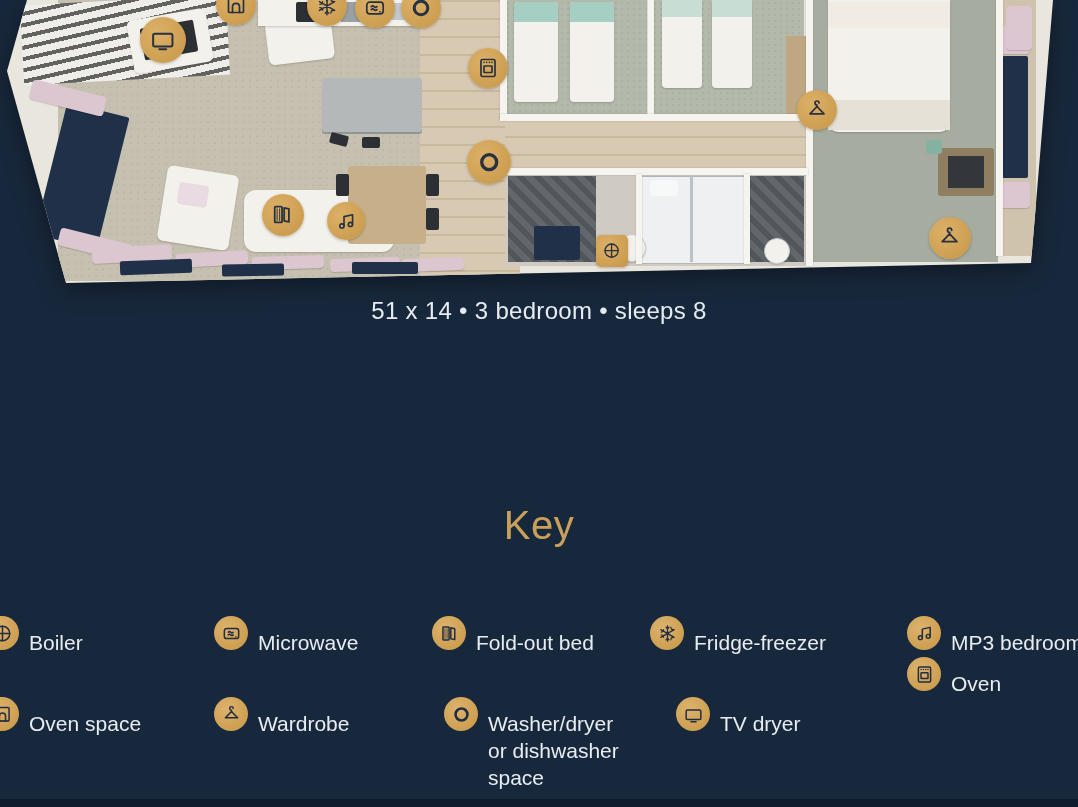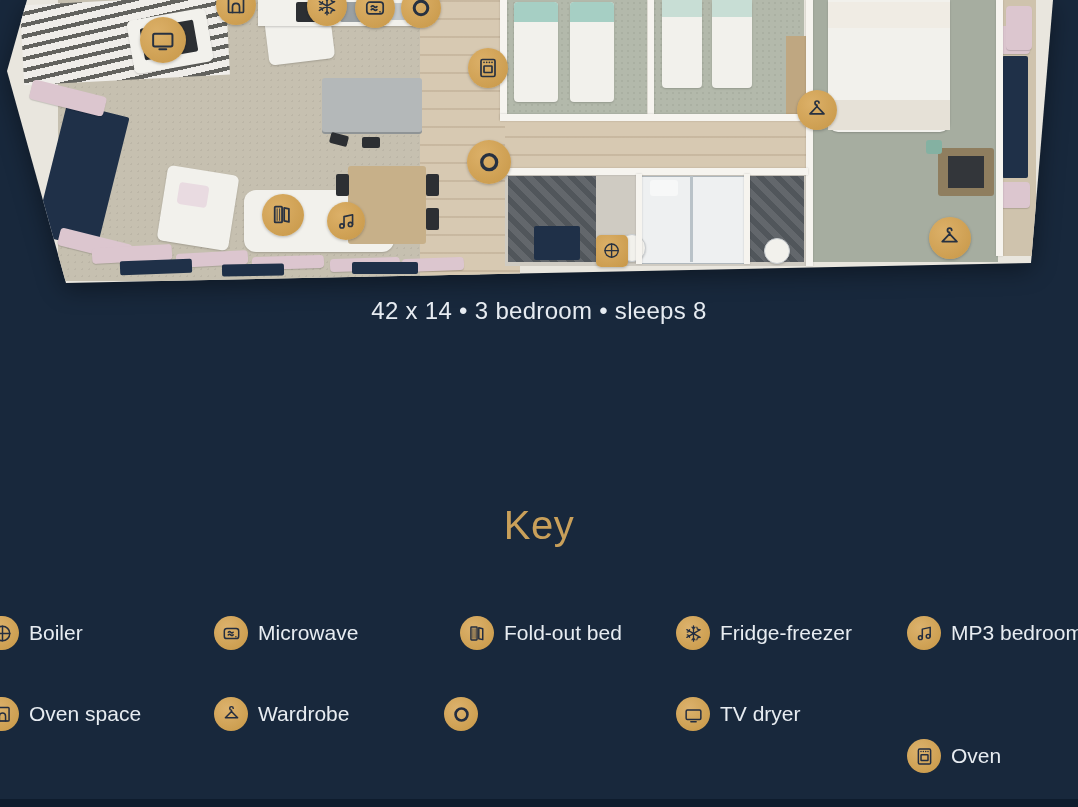--- a/index.html
+++ b/index.html
@@ -50,21 +50,21 @@
   .key-item{
     position:absolute;display:flex;align-items:flex-start;gap:10px;
   }
   .key-icon{
     width:34px;height:34px;border-radius:50%;flex:0 0 auto;
     background:radial-gradient(circle at 38% 34%,#dcb26d,#c79745);
     color:#232d40;display:flex;align-items:center;justify-content:center;
   }
   .key-icon svg{width:21px;height:21px;}
   .key-label{
-    color:#e7ecf1;font-size:21px;line-height:27px;margin-top:3px;white-space:nowrap;
+    color:#e7ecf1;font-size:21px;line-height:27px;margin-top:13px;white-space:nowrap;
   }
   .key-item--wrap .key-label{white-space:normal;width:140px;}
   .bottom-strip{position:absolute;left:0;bottom:0;width:100%;height:8px;background:#0e1c2d;}
 </style>
 </head>
 <body>
 
 <div class="plan">
   <div class="plan-shadow">
     <div class="bld">
@@ -226,21 +226,21 @@
       </div>
       <div class="marker" style="left: 929px; top: 217px; width: 42px; height: 42px;">
         <svg viewBox="0 0 24 24" fill="none" stroke="currentColor" stroke-width="1.7" stroke-linecap="round" stroke-linejoin="round">
           <path d="M12 8.5V7a2 2 0 1 1 2-2"></path>
           <path d="M12 8.5l7 7.3H5z"></path>
         </svg>
       </div>
     </div>
 </div>
 
-<div class="caption">42 x 14 • 3 bedroom • sleeps 8</div>
+<div class="caption">51 x 14 • 3 bedroom • sleeps 8</div>
 
 <div class="key-title">Key</div>
 
 <div class="key-item" style="left:-15px;top:616px">
   <span class="key-icon">
       <svg viewBox="0 0 24 24" fill="none" stroke="currentColor" stroke-width="1.7" stroke-linecap="round" stroke-linejoin="round">
         <circle cx="12" cy="12" r="8.3"></circle>
         <path d="M12 3.7v16.6M3.7 12h16.6"></path>
       </svg>
     </span>
@@ -249,31 +249,31 @@
 <div class="key-item" style="left:214px;top:616px">
   <span class="key-icon">
       <svg viewBox="0 0 24 24" fill="none" stroke="currentColor" stroke-width="1.7" stroke-linecap="round" stroke-linejoin="round">
         <rect x="3.8" y="6.2" width="16.4" height="11.6" rx="2.8"></rect>
         <path d="M8.3 10.6c.9-.9 1.9-.9 2.8 0 .9.9 1.9.9 2.8 0M8.3 13.6c.9-.9 1.9-.9 2.8 0 .9.9 1.9.9 2.8 0"></path>
         <path d="M17 15.8h.01"></path>
       </svg>
     </span>
   <span class="key-label">Microwave</span>
 </div>
-<div class="key-item" style="left:460px;top:616px">
+<div class="key-item" style="left:432px;top:616px">
   <span class="key-icon">
       <svg viewBox="0 0 24 24" fill="none" stroke="currentColor" stroke-width="1.7" stroke-linecap="round" stroke-linejoin="round">
         <rect x="4.5" y="4.5" width="7" height="15" rx="0.8"></rect>
         <path d="M6.8 6.5v11M9.2 6.5v11" stroke-width="0.9"></path>
         <path d="M13.5 5.5l4.5 1v12.5l-4.5-1z"></path>
       </svg>
     </span>
   <span class="key-label">Fold-out bed</span>
 </div>
-<div class="key-item" style="left:676px;top:616px">
+<div class="key-item" style="left:650px;top:616px">
   <span class="key-icon">
       <svg viewBox="0 0 24 24" fill="none" stroke="currentColor" stroke-width="1.7" stroke-linecap="round" stroke-linejoin="round">
         <path d="M12 3.2v17.6M4.4 7.6l15.2 8.8M4.4 16.4l15.2-8.8" stroke-width="1.5"></path>
         <path d="M10.2 4.8L12 6.6l1.8-1.8M10.2 19.2L12 17.4l1.8 1.8M4.8 10.4l2.2-.6.6-2.2M18.6 16.4l-2.2.6-.6 2.2M4.8 13.6l2.2.6.6 2.2M18.6 7.6l-2.2-.6-.6-2.2" stroke-width="1.3"></path>
       </svg>
     </span>
   <span class="key-label">Fridge-freezer</span>
 </div>
 <div class="key-item" style="left:907px;top:616px">
   <span class="key-icon">
@@ -304,31 +304,32 @@
       </svg>
     </span>
   <span class="key-label">Wardrobe</span>
 </div>
 <div class="key-item key-item--wrap" style="left:444px;top:697px">
   <span class="key-icon">
       <svg viewBox="0 0 24 24" fill="none" stroke="currentColor" stroke-width="1.7" stroke-linecap="round" stroke-linejoin="round">
         <circle cx="12" cy="12" r="6.8" stroke-width="3"></circle>
       </svg>
     </span>
+  <span class="key-label">Washer/dryer or dishwasher space</span>
 </div>
 <div class="key-item" style="left:676px;top:697px">
   <span class="key-icon">
       <svg viewBox="0 0 24 24" fill="none" stroke="currentColor" stroke-width="1.7" stroke-linecap="round" stroke-linejoin="round">
         <rect x="3.6" y="6.8" width="16.8" height="11" rx="1.4"></rect>
         <path d="M9 20.2h6"></path>
       </svg>
     </span>
   <span class="key-label">TV dryer</span>
 </div>
-<div class="key-item" style="left:907px;top:739px">
+<div class="key-item" style="left:907px;top:657px">
   <span class="key-icon">
       <svg viewBox="0 0 24 24" fill="none" stroke="currentColor" stroke-width="1.7" stroke-linecap="round" stroke-linejoin="round">
         <rect x="5" y="3.5" width="14" height="17" rx="1.5"></rect>
         <path d="M8 6.3h.01M10.7 6.3h.01M13.4 6.3h.01M16 6.3h.01"></path>
         <rect x="8" y="10" width="8" height="6.5" rx="0.5"></rect>
       </svg>
     </span>
   <span class="key-label">Oven</span>
 </div>
 

